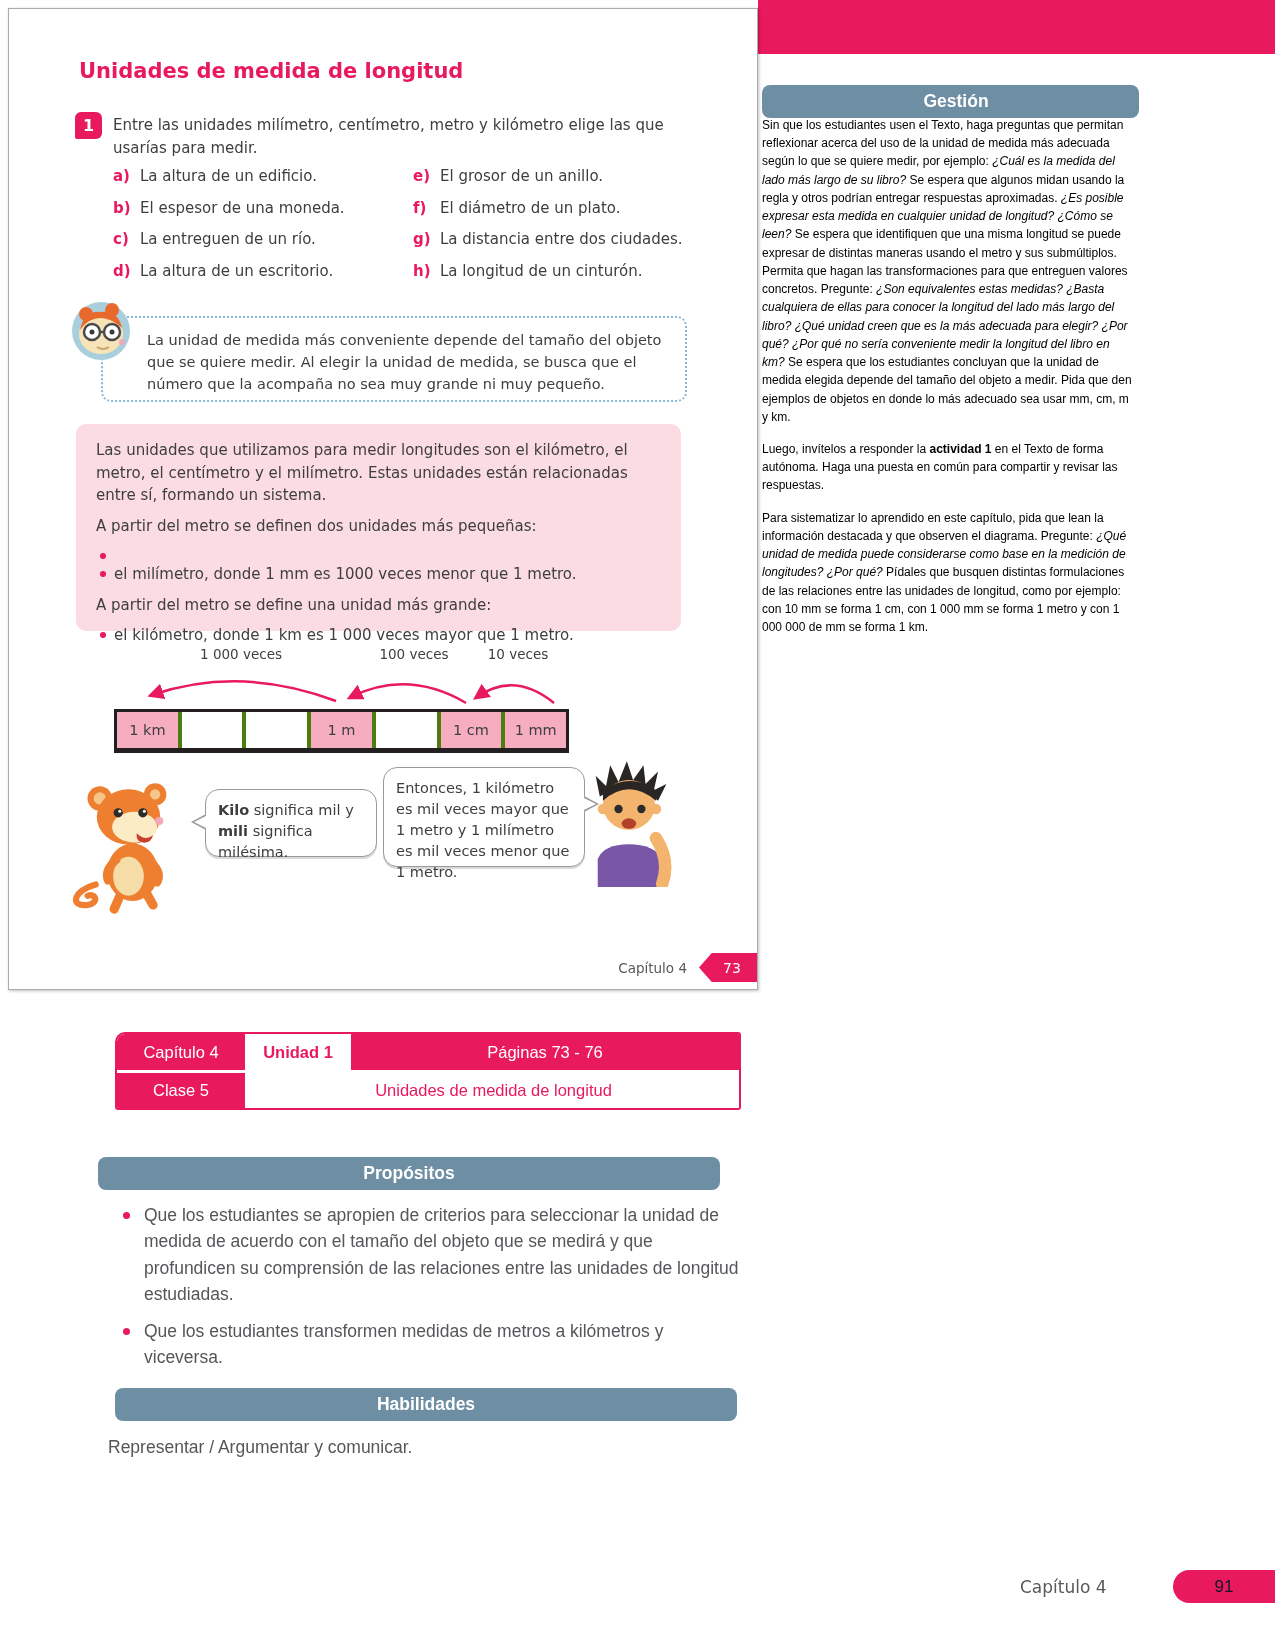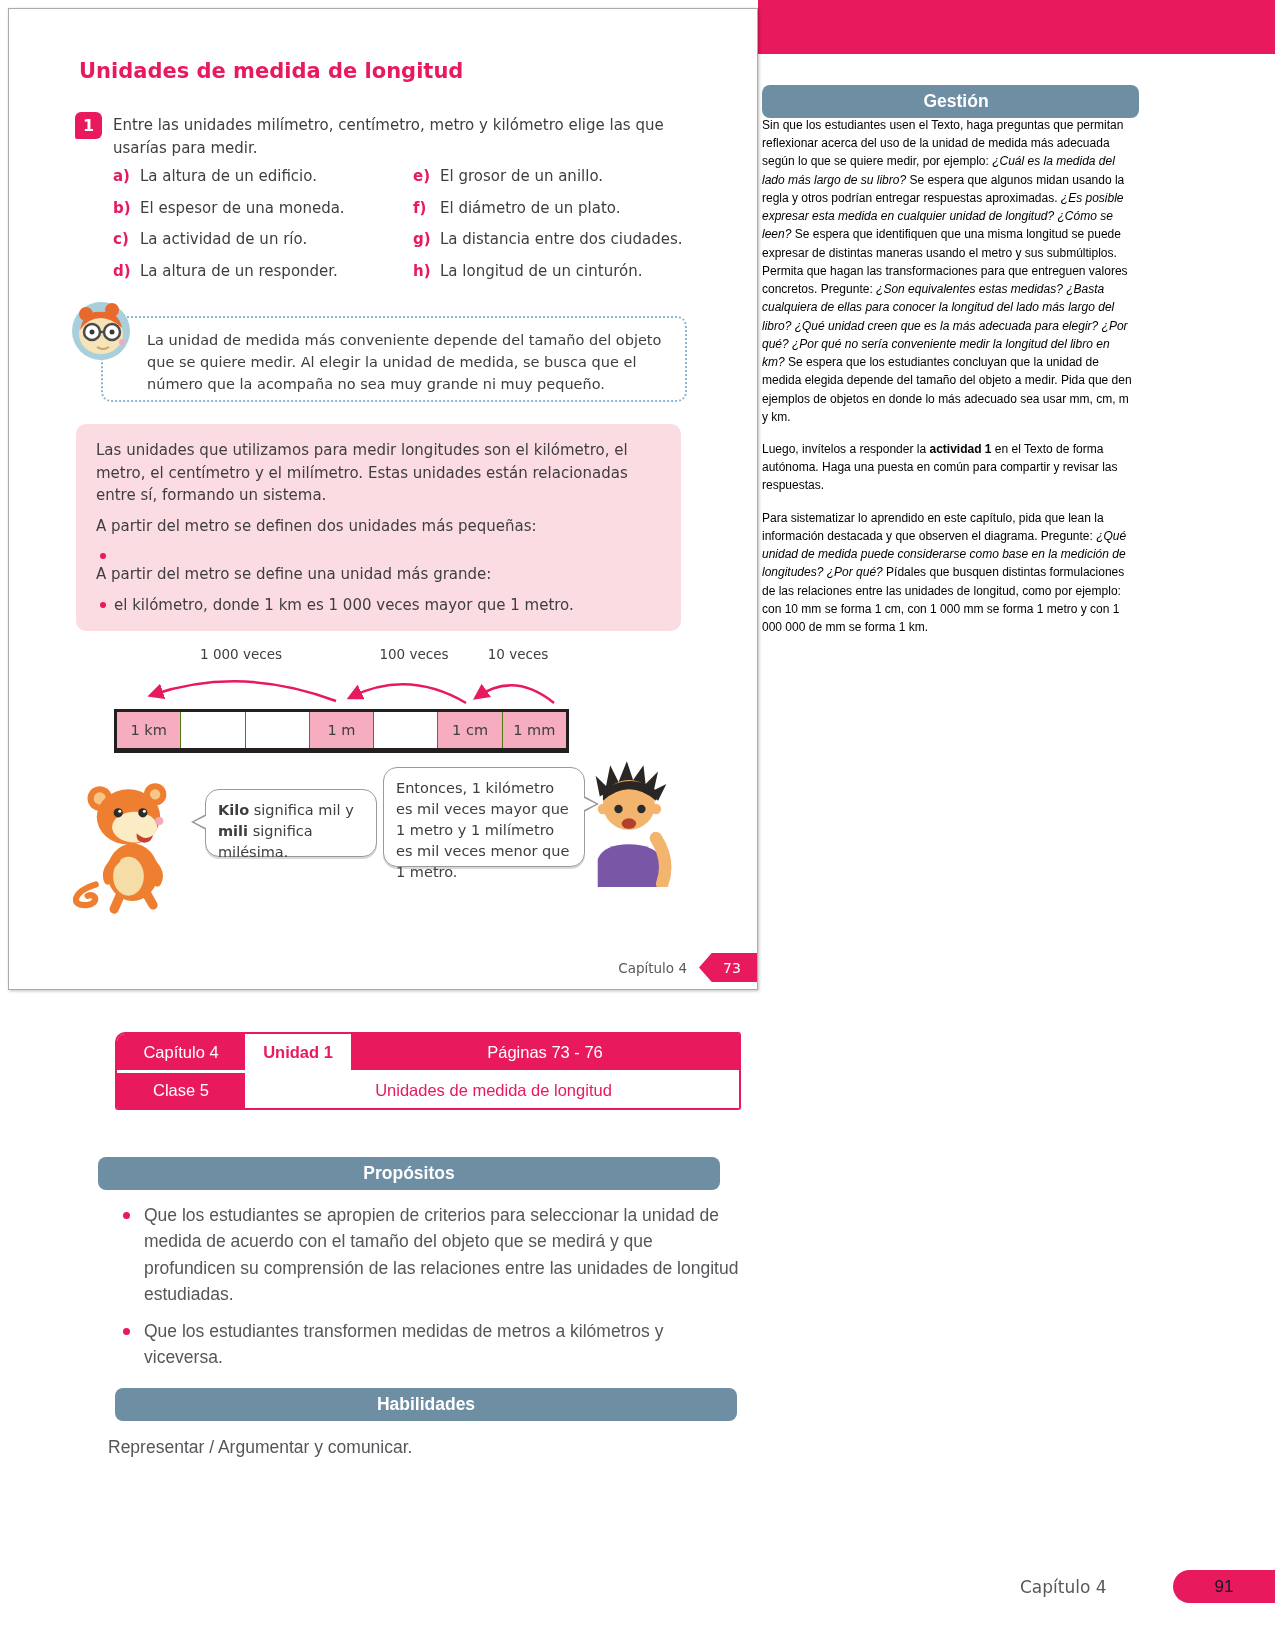--- a/index.html
+++ b/index.html
@@ -31,21 +31,21 @@
   .info-box{left:67px;top:415px;width:605px;height:207px;box-sizing:border-box;background:var(--lightpink);
     border-radius:10px;padding:15px 20px;font-size:15px;line-height:1.5;}
   .info-box p{margin:0 0 8px 0;}
   .ibullet{display:flex;margin:0 0 4px 4px;}
   .ibullet .dot{width:6px;height:6px;border-radius:50%;background:var(--pink);margin:8px 8px 0 0;flex:none;}
 
   .diagram-arrows{left:105px;top:636px;width:455px;height:64px;}
   .diagram-arrows text{font-size:13.5px;fill:#3e3e40;font-family:"DejaVu Sans",sans-serif;}
   .cells-row{left:105px;top:700px;width:455px;height:44px;box-sizing:border-box;display:flex;
     border:3px solid #231f20;border-bottom:5px solid #231f20;background:#fff;}
-  .cell{flex:1;display:flex;align-items:center;justify-content:center;font-size:14.5px;border-left:1px solid #4d7c0f;}
+  .cell{flex:1;display:flex;align-items:center;justify-content:center;font-size:14.5px;border-left:4px solid #4d7c0f;}
   .cell:first-child{border-left:none;}
   .cell.filled{background:var(--cellpink);}
 
   .monkey{left:56px;top:760px;width:128px;height:145px;}
   .boy{left:580px;top:748px;width:84px;height:130px;}
   .bubble{background:#fff;border:1.5px solid #9a9a9a;border-radius:14px;box-shadow:0 2px 0 rgba(0,0,0,.15);
     box-sizing:border-box;font-size:14.5px;line-height:1.45;padding:10px 12px;}
   .bubble-monkey{left:196px;top:780px;width:172px;height:68px;}
   .bubble-boy{left:374px;top:758px;width:202px;height:100px;}
   .tail{position:absolute;width:0;height:0;border-top:8px solid transparent;border-bottom:8px solid transparent;}
@@ -111,25 +111,25 @@
     <div class="item">
       <span class="lbl">a)</span>
       <span>La altura de un edificio.</span>
     </div>
     <div class="item">
       <span class="lbl">b)</span>
       <span>El espesor de una moneda.</span>
     </div>
     <div class="item">
       <span class="lbl">c)</span>
-      <span>La actividad de un río.</span>
+      <span>La entreguen de un río.</span>
     </div>
     <div class="item">
       <span class="lbl">d)</span>
-      <span>La altura de un responder.</span>
+      <span>La altura de un escritorio.</span>
     </div>
   </div>
   <div class="abs items-col c2">
     <div class="item">
       <span class="lbl">e)</span>
       <span>El grosor de un anillo.</span>
     </div>
     <div class="item">
       <span class="lbl">f)</span>
       <span>El diámetro de un plato.</span>
@@ -160,20 +160,24 @@
       <circle cx="41" cy="31" r="2.5" fill="#3a3a3a"></circle>
     <circle cx="51" cy="41" r="3" fill="#f3a9bc"></circle>
     <path d="M26 46 q6 4 12 0" stroke="#caa46a" stroke-width="2" fill="none"></path>
   </svg>
 
   <div class="abs info-box">
     <p>Las unidades que utilizamos para medir longitudes son el kilómetro, el metro, el centímetro y el milímetro. Estas unidades están relacionadas entre sí, formando un sistema.</p>
     <p>A partir del metro se definen dos unidades más pequeñas:</p>
     <div class="ibullet">
       <span class="dot"></span>
+    </div>
+    <div class="ibullet" style="margin-bottom:8px;">
+      <span class="dot"></span>
+      <span>el milímetro, donde 1 mm es 1000 veces menor que 1 metro.</span>
     </div>
     <p>A partir del metro se define una unidad más grande:</p>
     <div class="ibullet">
       <span class="dot"></span>
       <span>el kilómetro, donde 1 km es 1 000 veces mayor que 1 metro.</span>
     </div>
   </div>
 
   <svg class="abs diagram-arrows" viewBox="0 0 455 64">
     <defs>

